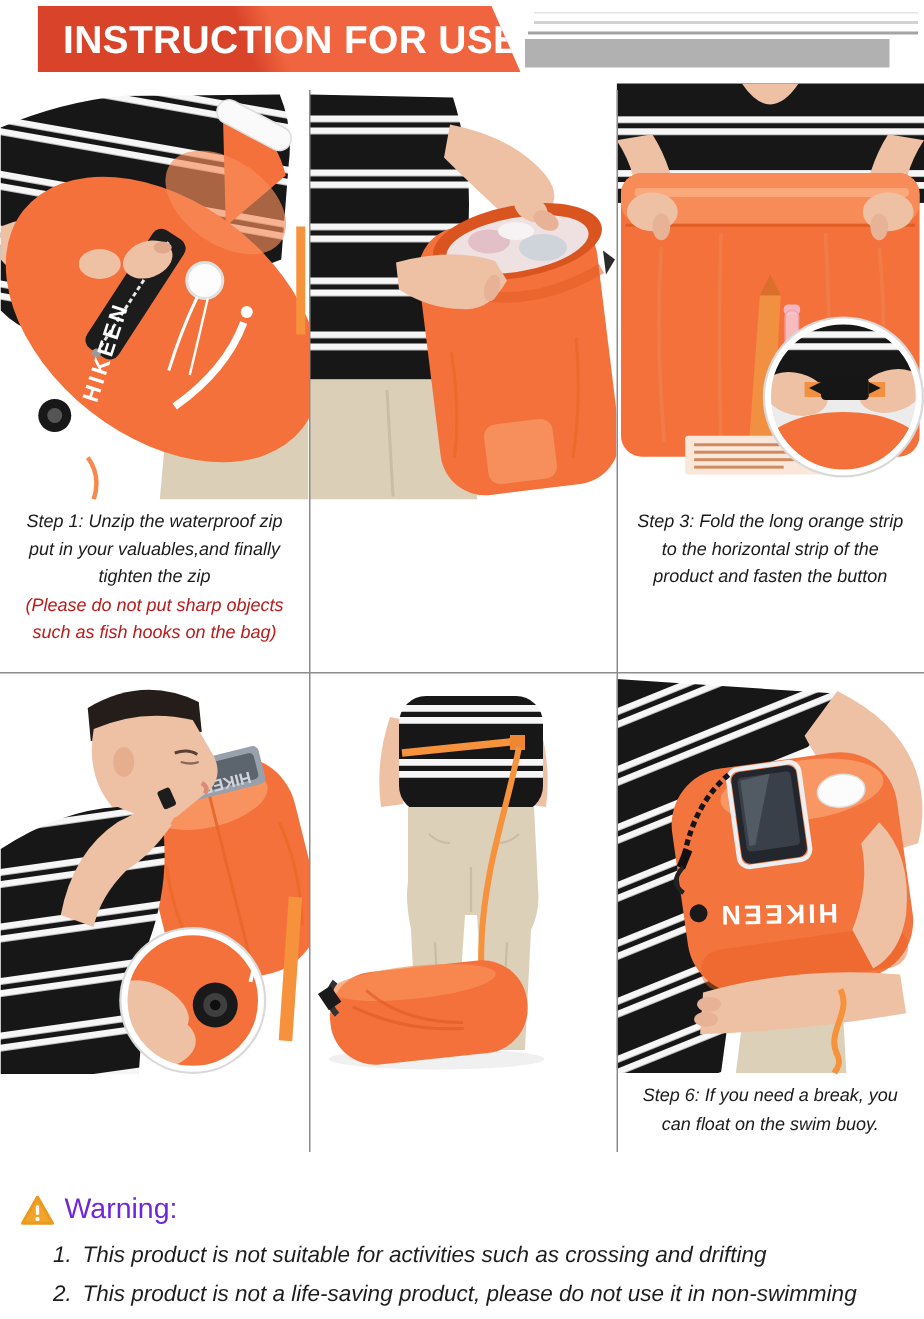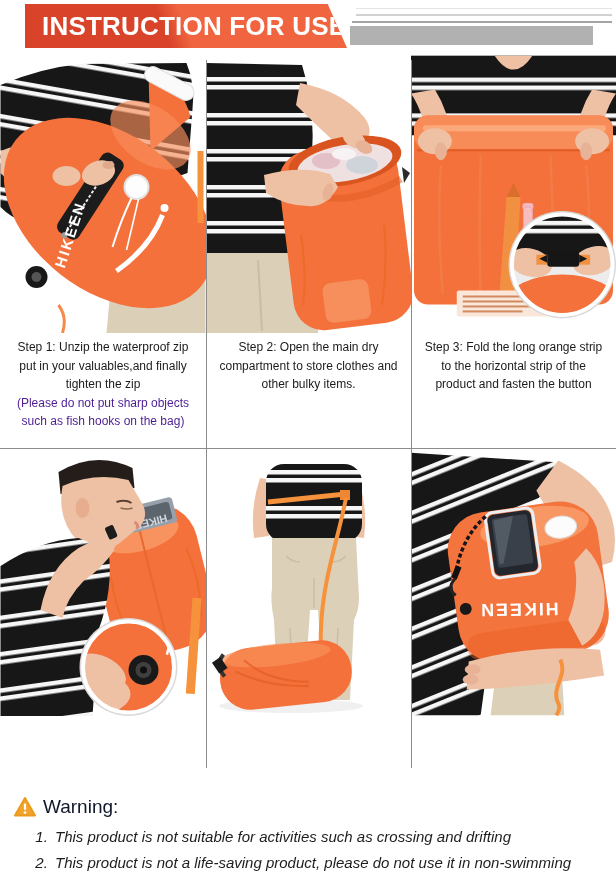--- a/index.html
+++ b/index.html
@@ -22,27 +22,27 @@
   .grid{position:absolute;top:55px;left:0;width:616px;height:738px;
     display:grid;grid-template-columns:206px 205px 205px;grid-template-rows:393px 345px;}
   .vline{position:absolute;top:5px;width:1px;height:708px;background:#8c8c8c;}
   .v1{left:206px}.v2{left:411px}
   .hrule{position:absolute;top:393px;left:0;width:616px;height:1px;background:#8c8c8c;}
   figure.cell{margin:0;display:flex;flex-direction:column;align-items:center;overflow:hidden;}
   .photo{display:block;width:100%;}
   .r1 .photo{height:278px}.r2 .photo{height:268px}
   figcaption{width:100%;}
   .cap{margin:5px 4px 0;font-size:12px;line-height:1.55;text-align:center;
-    white-space:pre-line;color:#1b1b1b;font-weight:500;}
-  .cap.red{margin-top:0;color:#4c1d95;}
+    white-space:pre-line;color:#1b1b1b;font-weight:500;font-style:italic;}
+  .cap.red{margin-top:0;color:#b91c1c;}
 
   
   .warning{position:absolute;top:796px;left:14px;right:10px;}
   .wtitle{display:flex;align-items:center;gap:7px;}
-  .wtitle .wtext{font-size:19px;color:#0f172a;font-weight:500;}
+  .wtitle .wtext{font-size:19px;color:#6d28d9;font-weight:500;}
   .warning ol{margin:7px 0 0;padding-left:38px;max-width:548px;font-size:15px;
     color:#1d1d1d;line-height:1.6;}
   .warning li{padding-left:3px;margin-bottom:2px;font-style:italic;}
 </style>
 </head>
 <body>
 
 <svg width="0" height="0" style="position:absolute" aria-hidden="true">
   <defs>
     <pattern id="stH" patternUnits="userSpaceOnUse" width="14" height="36">
@@ -156,23 +156,20 @@
           <path d="M58,120 Q95,110 124,119 L132,132 Q120,153 102,151 Q80,151 60,138 Z"></path>
           <ellipse cx="112" cy="140" rx="5" ry="9" transform="rotate(12 112 140)"></ellipse>
           <ellipse cx="122" cy="137" rx="5" ry="9" transform="rotate(16 122 137)" fill="#e7b295"></ellipse>
         </g>
         <g fill="#eec0a4">
           <ellipse cx="148" cy="84" rx="12" ry="8" transform="rotate(30 148 84)"></ellipse>
           <ellipse cx="158" cy="92" rx="9" ry="6" transform="rotate(30 158 92)" fill="#e7b295"></ellipse>
         </g>
       </svg>
       <figcaption>
-        <p class="cap">Step 2: Open the main dry
-compartment to store clothes and
-other bulky items.</p>
       </figcaption>
     </figure>
 
     <figure class="cell r1">
       <svg class="photo" viewBox="0 0 206 278">
         <defs>
             <clipPath id="c3">
               <circle cx="152" cy="210" r="49"></circle>
             </clipPath>
           </defs>
@@ -338,20 +335,24 @@
         </g>
         <path fill="#eec0a4" d="M176,100 Q198,122 194,162 Q190,188 172,198 L158,172 Q170,142 164,114 Z"></path>
         <path d="M84,236 L152,232 L154,268 L80,268 Z" fill="#ddd0b8"></path>
         <path fill="#eec0a4" d="M58,214 Q122,196 190,202 L194,228 Q122,240 56,242 Z"></path>
         <g fill="#e7b295">
           <ellipse cx="62" cy="222" rx="8" ry="5"></ellipse>
             <ellipse cx="60" cy="232" rx="8" ry="5"></ellipse>
         </g>
         <path d="M150,212 C158,228 140,240 148,256 C151,262 147,266 146,268" stroke="#f6913c" stroke-width="4" fill="none"></path>
       </svg>
+      <figcaption>
+        <p class="cap">Step 6: If you need a break, you
+can float on the swim buoy.</p>
+      </figcaption>
     </figure>
   </main>
 
   <section class="warning">
     <div class="wtitle">
       <svg width="22" height="20" viewBox="0 0 22 20">
         <path d="M11,1 L21,18.5 L1,18.5 Z" fill="#f2a42a" stroke="#eb9a1e" stroke-linejoin="round" stroke-width="2"></path>
         <rect x="9.9" y="6.5" width="2.2" height="6.5" rx="1" fill="#fff"></rect>
         <circle cx="11" cy="15.6" r="1.4" fill="#fff"></circle>
       </svg>

